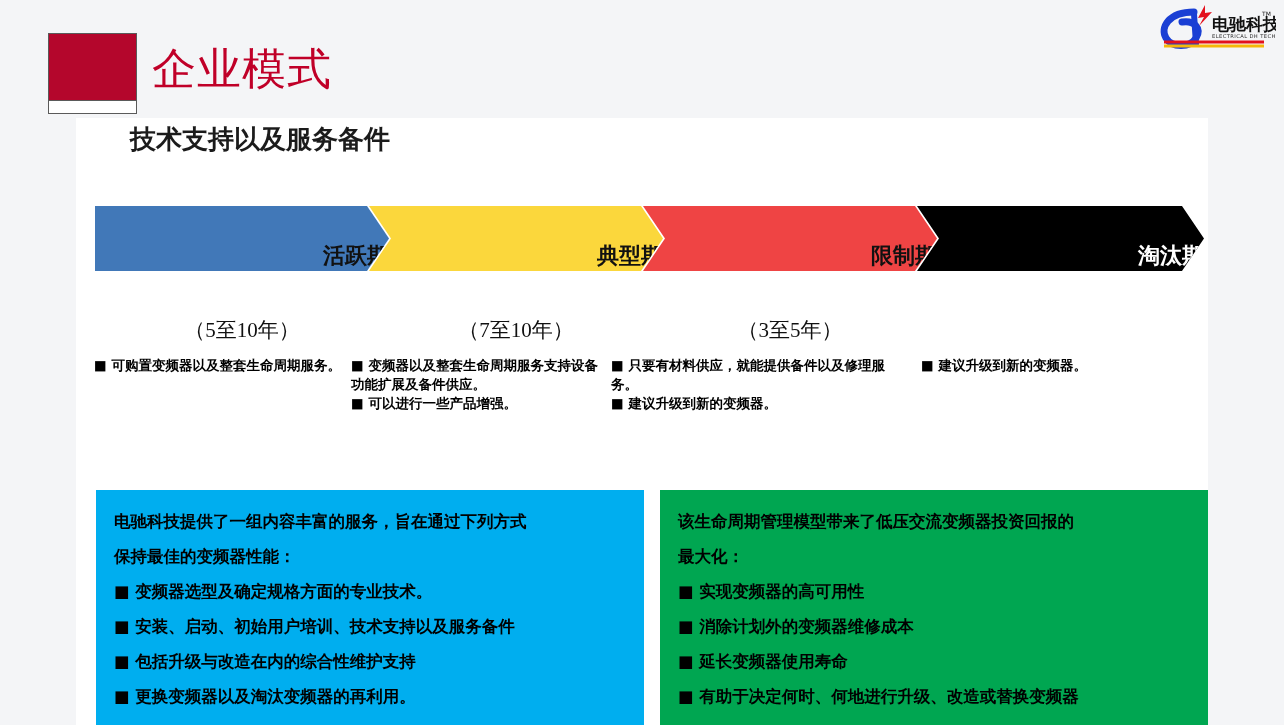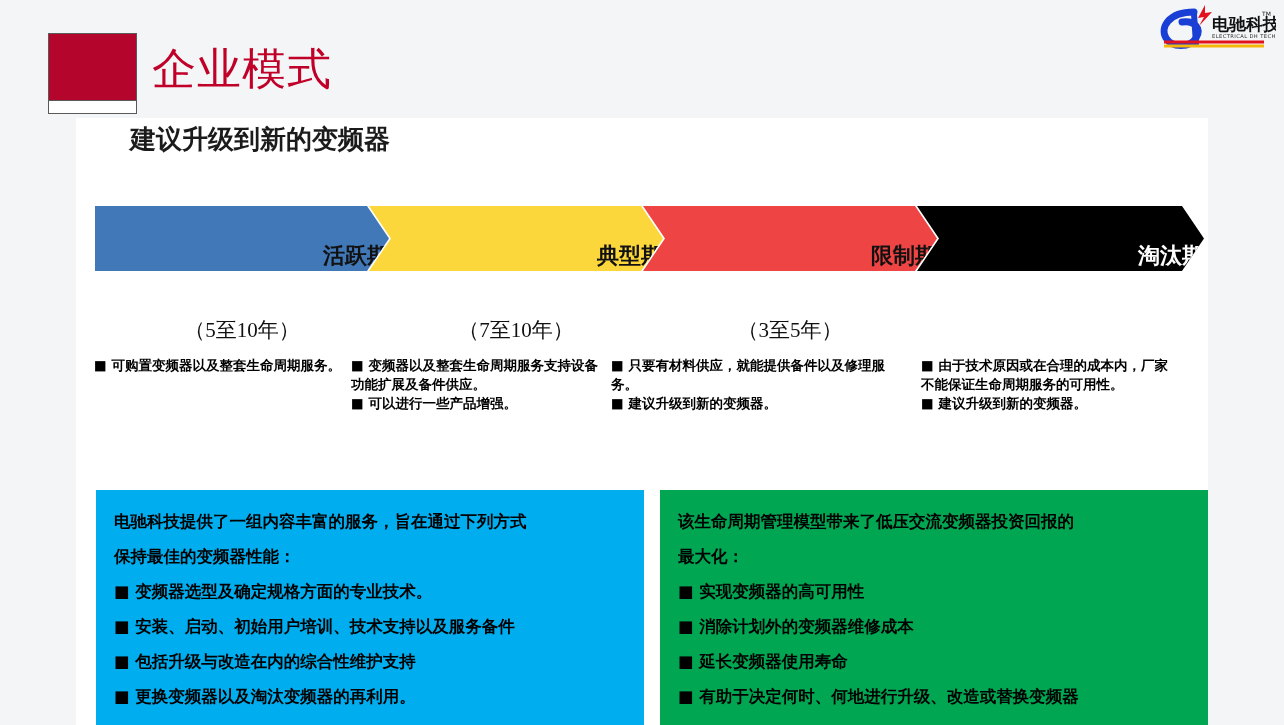--- a/index.html
+++ b/index.html
@@ -239,21 +239,21 @@
         <text x="60" y="36" font-family="DejaVu Sans, sans-serif" font-size="5.2" letter-spacing="0.4" fill="#2a2a2a">ELECTRICAL DH TECHNOLOGY</text>
         <text x="110" y="14" font-family="DejaVu Sans, sans-serif" font-size="6" fill="#111111">TM</text>
         <path d="M12 40 H112" stroke="#e3101d" stroke-width="3"></path>
         <path d="M12 44 H112" stroke="#f5b70a" stroke-width="3"></path>
       </svg>
     </div>
   </div>
 
   <div id="content-card">
 
-    <div id="card-heading">建议升级到新的变频器</div>
+    <div id="card-heading">技术支持以及服务备件</div>
 
     <div id="chevron-band">
       <div class="chev" id="chev-1">
         <div class="chev-label">活跃期</div>
       </div>
       <div class="chev" id="chev-2">
         <div class="chev-label">典型期</div>
       </div>
       <div class="chev" id="chev-3">
         <div class="chev-label">限制期</div>
@@ -277,21 +277,20 @@
       </div>
       <div class="bullet-col" id="bcol-2">
         <div class="bullet-line">■ 变频器以及整套生命周期服务支持设备功能扩展及备件供应。</div>
         <div class="bullet-line">■ 可以进行一些产品增强。</div>
       </div>
       <div class="bullet-col" id="bcol-3">
         <div class="bullet-line">■ 只要有材料供应，就能提供备件以及修理服务。</div>
         <div class="bullet-line">■ 建议升级到新的变频器。</div>
       </div>
       <div class="bullet-col" id="bcol-4">
-        <div class="bullet-line">■ 由于技术原因或在合理的成本内，厂家不能保证生命周期服务的可用性。</div>
         <div class="bullet-line">■ 建议升级到新的变频器。</div>
       </div>
     </div>
 
     <div id="callouts">
 
       <div class="callout" id="callout-blue">
         <div class="callout-head">电驰科技提供了一组内容丰富的服务，旨在通过下列方式</div>
         <div class="callout-head">保持最佳的变频器性能：</div>
         <div class="callout-item">■ 变频器选型及确定规格方面的专业技术。</div>

